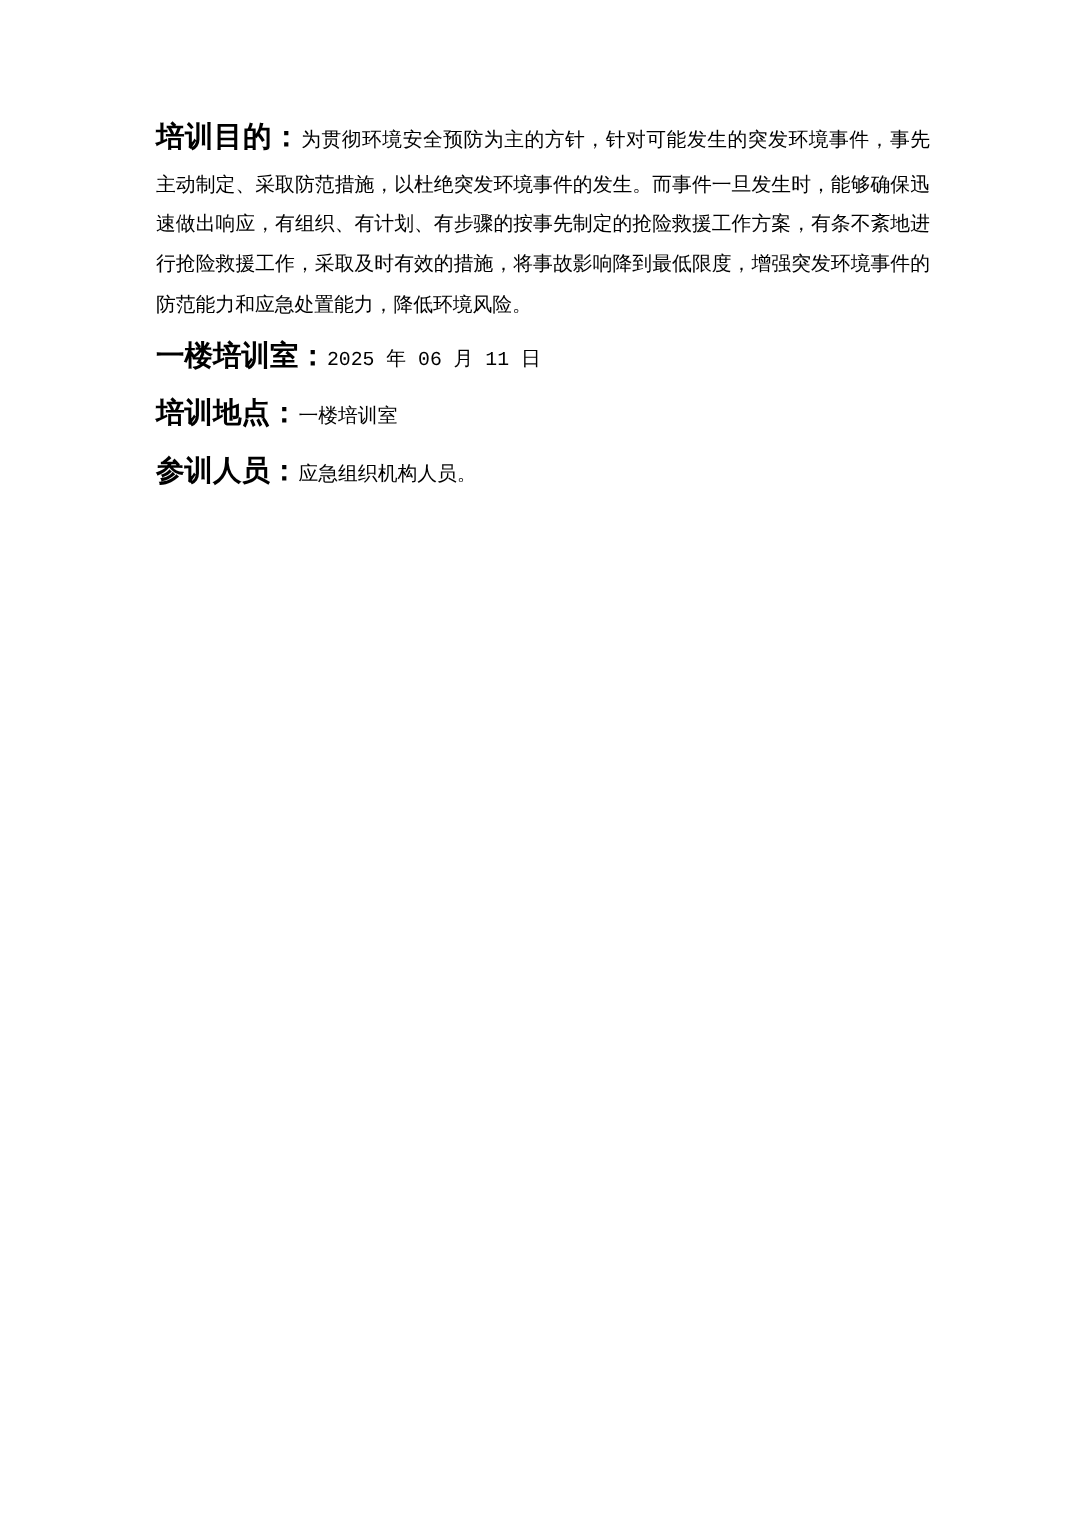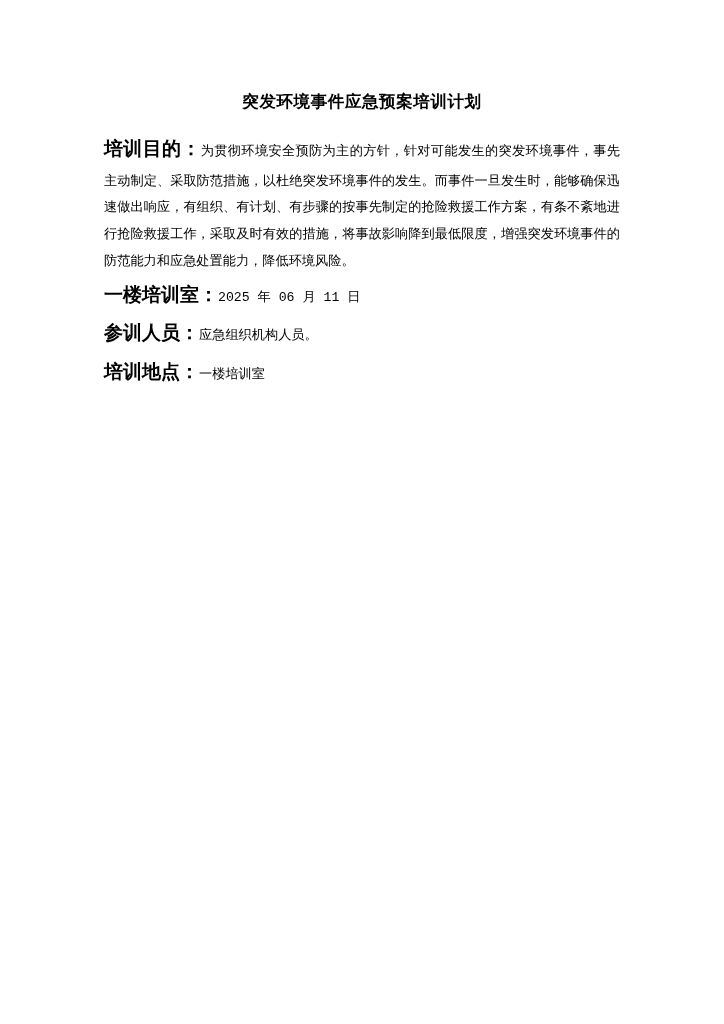--- a/index.html
+++ b/index.html
@@ -57,26 +57,25 @@
   }
   .purpose-text {
     font-family: "DejaVu Serif", "Liberation Serif", serif;
   }
 </style>
 </head>
 <body>
 
 <div class="page">
 
-  <h1 class="doc-title">突发环境事件应急预案培训计划</h1>
 
   <div class="body-block">
 
     <p class="para"><span class="label">培训目的：</span><span class="purpose-text">为贯彻环境安全预防为主的方针，针对可能发生的突发环境事件，事先主动制定、采取防范措施，以杜绝突发环境事件的发生。而事件一旦发生时，能够确保迅速做出响应，有组织、有计划、有步骤的按事先制定的抢险救援工作方案，有条不紊地进行抢险救援工作，采取及时有效的措施，将事故影响降到最低限度，增强突发环境事件的防范能力和应急处置能力，降低环境风险。</span></p>
 
     <p class="field-line"><span class="label">一楼培训室：</span><span class="value">2025 年 06 月 11 日</span></p>
 
+    <p class="field-line"><span class="label">培训地点：</span><span class="value">一楼培训室</span></p>
+
     <p class="field-line"><span class="label">参训人员：</span><span class="value">应急组织机构人员。</span></p>
-
-    <p class="field-line"><span class="label">培训地点：</span><span class="value">一楼培训室</span></p>
 
   </div>
 </div>
 
 </body></html>

